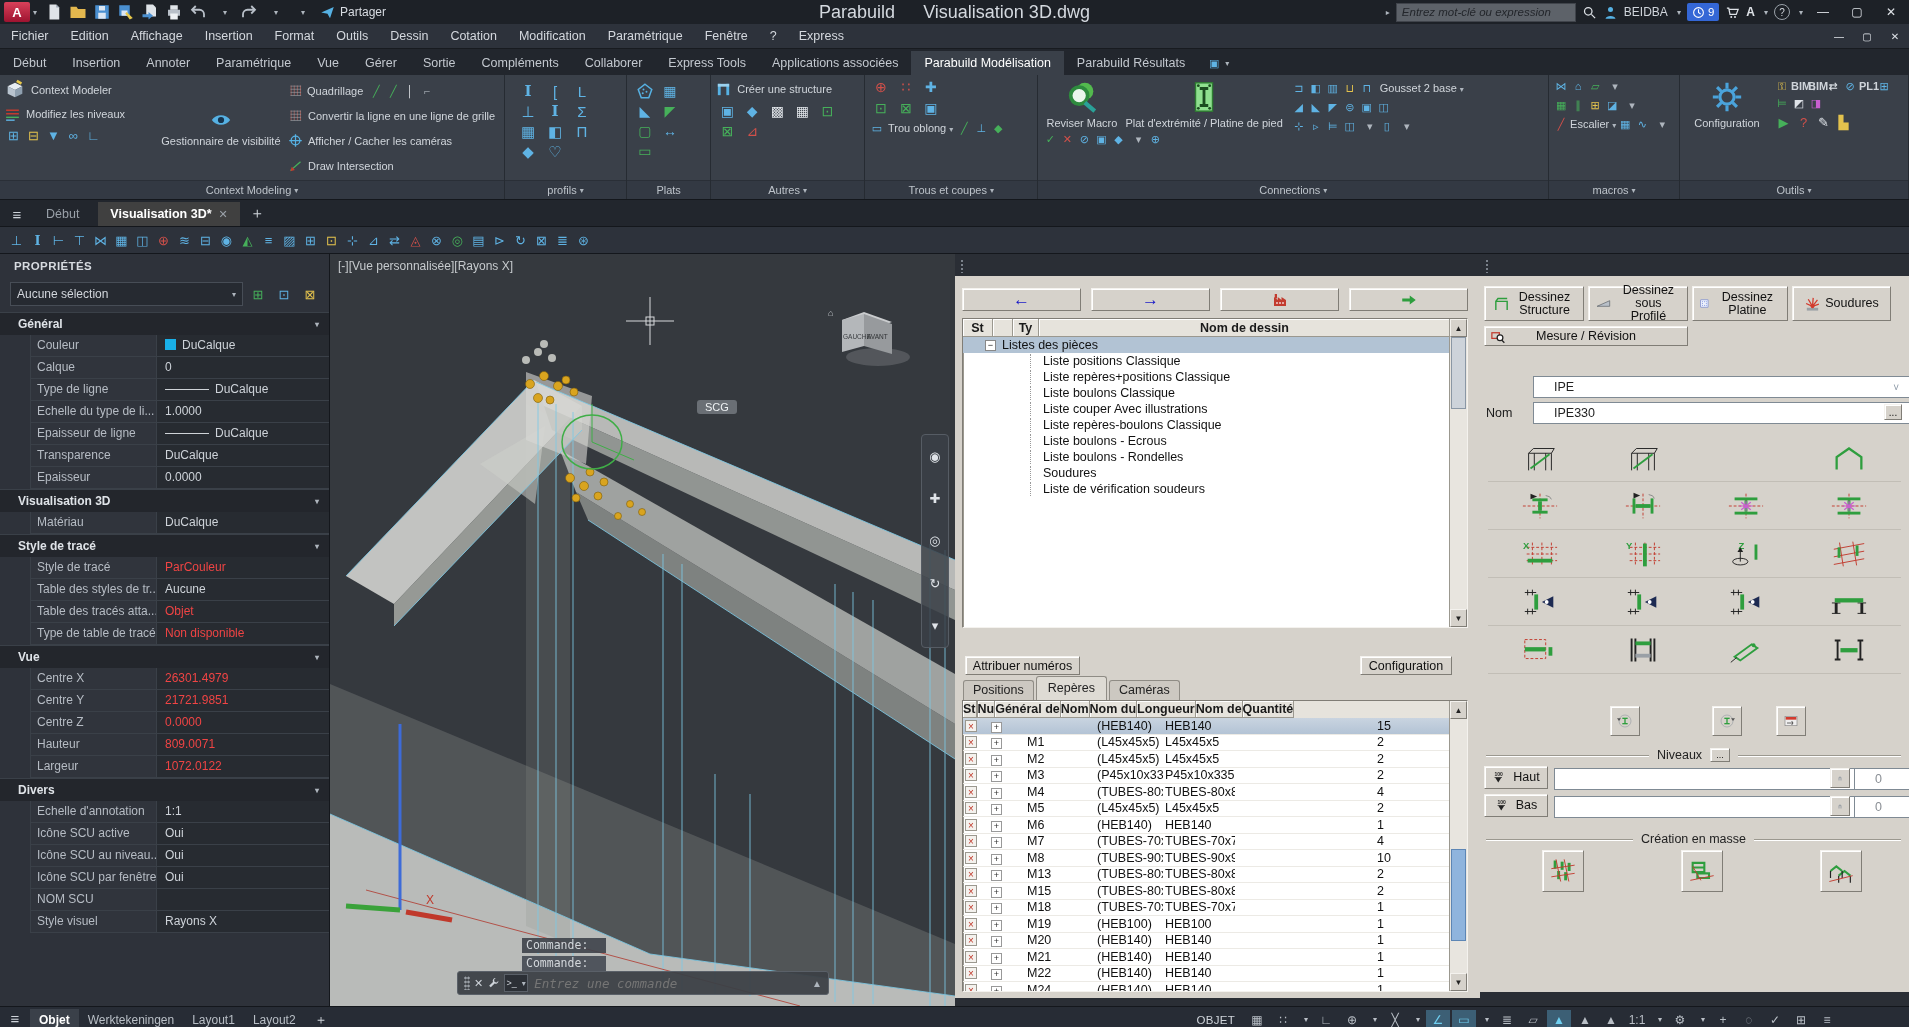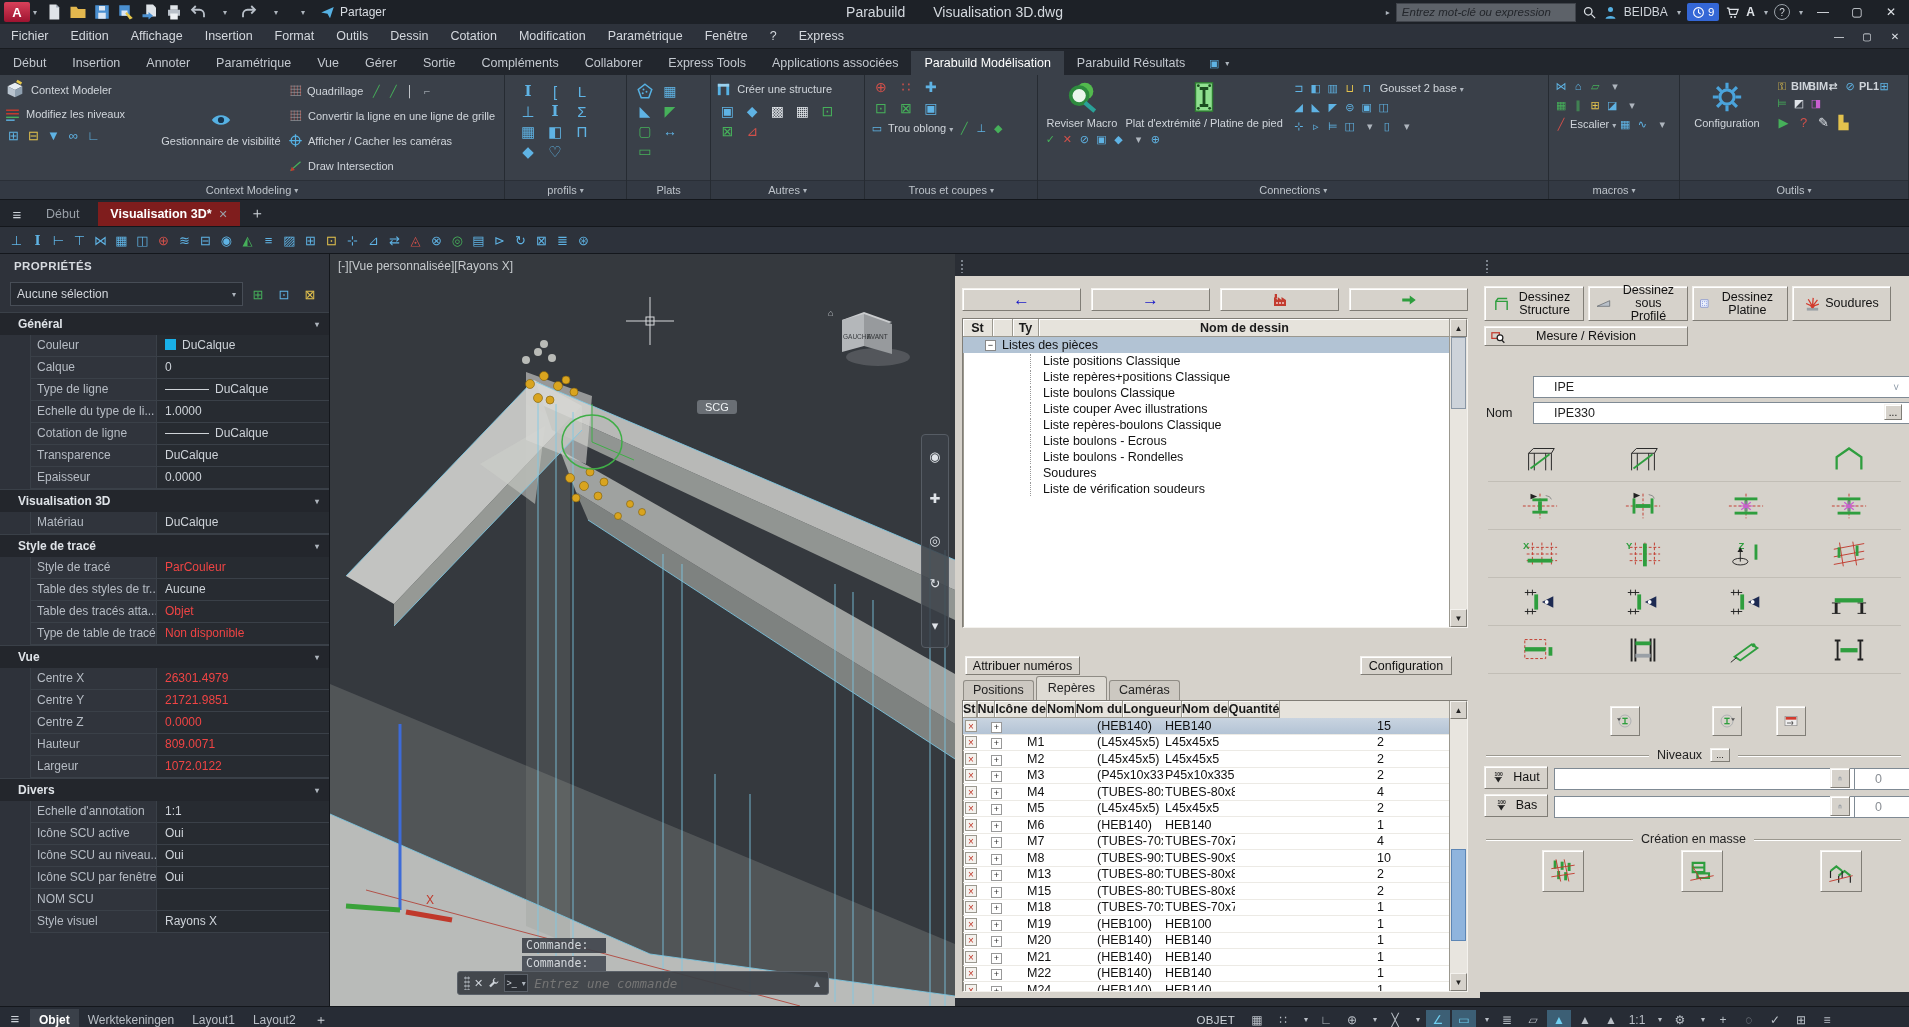--- a/index.html
+++ b/index.html
@@ -6,21 +6,21 @@
   body{width:1909px;height:1027px;position:relative;font-family:"Liberation Sans",sans-serif;color:#cfd4da;overflow:hidden;-webkit-font-smoothing:antialiased;}
   .cy{color:#5fb3e4}.gn{color:#46b05a}.rd{color:#d2504a}.yl{color:#e3c24d}.mg{color:#c85fd1}.wh{color:#dfe3e8}.gy{color:#9aa1a9}
   svg.i12{width:13px;height:13px}svg.i14{width:15px;height:15px}svg.i16{width:17px;height:17px}svg.i20{width:22px;height:22px}svg.i32{width:34px;height:34px}
   .car{font-size:8px;color:#aeb5bd;margin-left:3px}
   
   .titlebar{height:24px;background:#1d2127;display:flex;align-items:center;font-size:12px;position:relative}
   .alogo{width:26px;height:20px;background:linear-gradient(#d8415a,#9e1330);color:#fff;font-weight:bold;font-size:13px;display:flex;align-items:center;justify-content:center;margin-left:4px;border-radius:2px}
   .qat{display:flex;align-items:center;margin-left:6px;gap:2px}
   .qat .qbtn{width:22px;height:20px;display:flex;align-items:center;justify-content:center}
   .share{display:flex;align-items:center;gap:5px;color:#d8dce2;margin-left:6px}
-  .tb-title{position:absolute;left:0;right:0;text-align:center;color:#d4d9df;font-size:14px;pointer-events:none}
+  .tb-title{position:absolute;left:0;right:0;text-align:center;color:#d4d9df;font-size:18px;pointer-events:none}
   .tb-title b{font-weight:normal;margin:0 14px}
   .tb-right{margin-left:auto;display:flex;align-items:center;gap:6px;padding-right:4px}
   .searchbox{width:168px;height:17px;background:#5d6269;color:#23262b;font-style:italic;font-size:11.5px;border:1px solid #40444b;padding:0 5px;display:flex;align-items:center}
   .badge{background:#3467d6;color:#fff;border-radius:2px;height:18px;display:flex;align-items:center;padding:0 5px;gap:3px;font-size:11.5px}
   .winbtn{width:28px;height:20px;display:flex;align-items:center;justify-content:center;color:#dfe3e8;font-size:12px}
   
   .menubar{height:24px;background:#2d323b;display:flex;align-items:center;font-size:12.5px;border-bottom:1px solid #181b20}
   .menu-item{padding:0 11px;color:#d4d8de}
   .menubar .docwin{margin-left:auto;display:flex}
   
@@ -43,21 +43,21 @@
   .bigbtn{display:flex;flex-direction:column;align-items:center;justify-content:flex-start;gap:3px;font-size:11px;color:#d0d5db;text-align:center;padding:2px 4px;white-space:nowrap}
   .iconstrip{display:flex;flex-wrap:wrap;align-content:flex-start;gap:1px}
   .bico{width:18px;height:18px}
   .bico:empty{display:none}
   .bglyph:empty{display:none}
   .bim{font-size:8px;font-weight:bold;color:#cfd4da;line-height:9px;width:20px;display:inline-block;text-align:center}
   
   .doctabs{height:26px;background:#22262d;display:flex;align-items:flex-end;font-size:12.5px;border-bottom:1px solid #14171c}
   .hamb{width:34px;text-align:center;font-size:15px;color:#cfd4da;padding-bottom:3px}
   .dtab{padding:5px 12px;color:#9aa1a9;display:flex;gap:7px;align-items:center}
-  .dtab.active{background:#7f1d1d;color:#fff;font-weight:bold}
+  .dtab.active{background:#404040;color:#fff;font-weight:bold}
   .dtab .x{font-weight:normal;color:#9aa1a9;font-size:11px}
   .dplus{padding:3px 10px;font-size:15px;color:#cfd4da}
   
   .pbbar{height:26px;background:#2d323b;display:flex;align-items:center;padding-left:6px;border-bottom:1px solid #14171c}
   .pbbar .gi{width:21px}
   
   .main{display:flex;height:752px}
   
   .props{width:330px;background:#2e323a;font-size:12px;border-right:1px solid #14171c;box-sizing:border-box}
   .props-title{height:24px;display:flex;align-items:center;padding-left:14px;font-weight:bold;color:#d7dbe0;letter-spacing:.4px;font-size:11.5px}
@@ -944,21 +944,21 @@
         </div>
         <div class="prow has-line">
           <span class="pl">Type de ligne</span>
           <span class="pv"><span class="vline"></span><span>DuCalque</span></span>
         </div>
         <div class="prow">
           <span class="pl">Echelle du type de li...</span>
           <span class="pv"><span>1.0000</span></span>
         </div>
         <div class="prow has-line">
-          <span class="pl">Cotation de ligne</span>
+          <span class="pl">Epaisseur de ligne</span>
           <span class="pv"><span class="vline"></span><span>DuCalque</span></span>
         </div>
         <div class="prow">
           <span class="pl">Transparence</span>
           <span class="pv"><span>DuCalque</span></span>
         </div>
         <div class="prow">
           <span class="pl">Epaisseur</span>
           <span class="pv"><span>0.0000</span></span>
         </div>
@@ -1268,21 +1268,21 @@
         <span class="wtab active">Repères</span>
         <span class="wtab">Caméras</span>
       </div>
 
     <div class="well" style="position:absolute;top:446px;left:7px;right:12px;bottom:14px">
       <div class="xhead">
 
       <span>St</span>
           <span></span>
           <span>Nu</span>
-          <span>Icône de</span>
+          <span>Général de</span>
           <span>Nom</span>
           <span>Nom du</span>
           <span>Longueur</span>
           <span>Nom de</span>
           <span>Quantité</span>
         </div>
       <div>
 
       <div class="xrow sel">
           <span class="cell c0"><span class="xbox">×</span></span>

